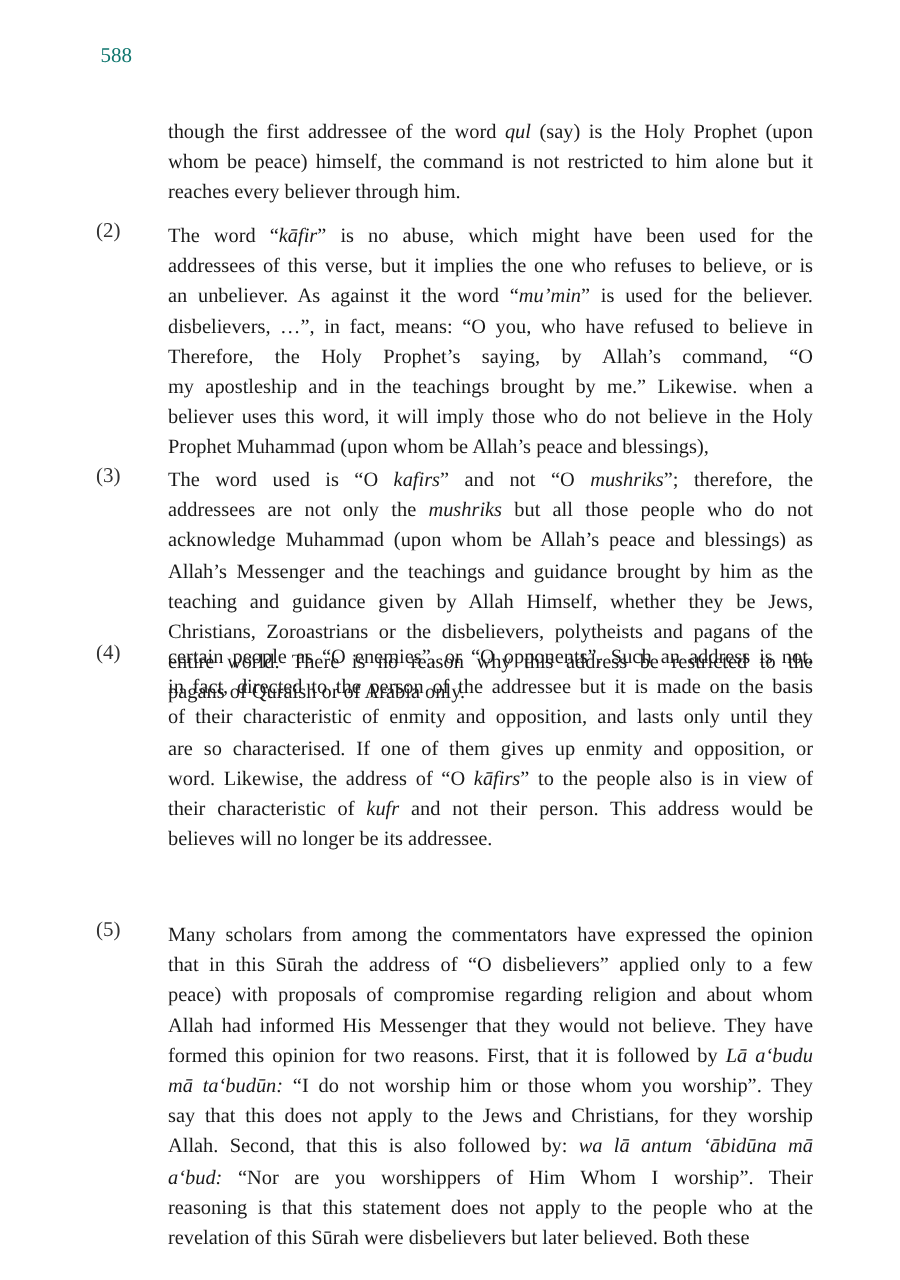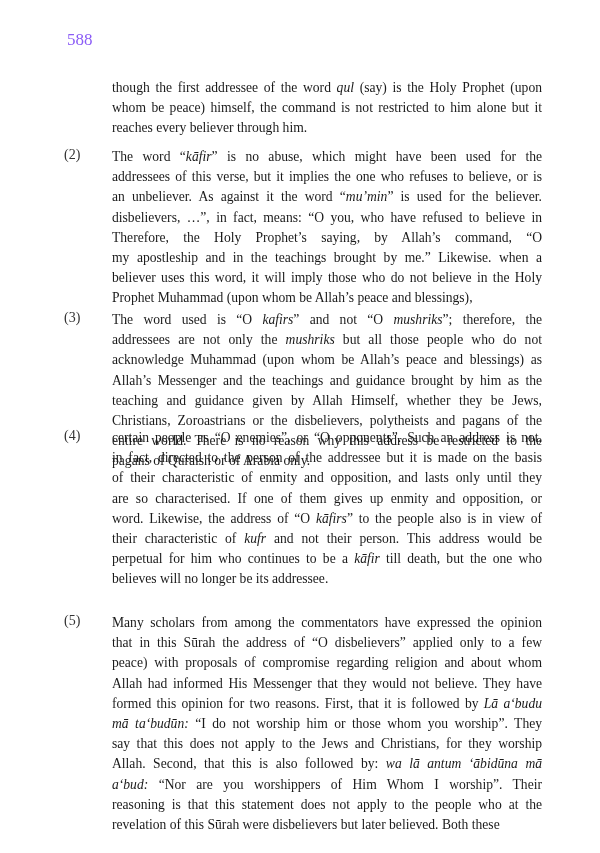--- a/index.html
+++ b/index.html
@@ -3,21 +3,21 @@
   <meta charset="utf-8">
   <style>
     html, body { margin: 0; padding: 0; background: #ffffff; }
     body {
       width: 600px; height: 853px; overflow: hidden; position: relative;
       font-family: "Liberation Serif", "DejaVu Serif", serif;
       color: #1a1a1a;
     }
     .page-number {
       position: absolute; left: 67px; top: 30px;
-      font-size: 17px; color: #8b5cf6;
+      font-size: 14px; color: #0f766e;
     }
     .note {
       position: absolute; left: 0; width: 600px;
     }
     .note-num {
       position: absolute; left: 64px; top: 0;
       font-size: 14px; color: #333;
     }
     .note-text {
       position: absolute; left: 112px; width: 430px;
@@ -79,21 +79,20 @@
 
 <div class="note" style="top:428px;">
   <span class="note-num">(4)</span>
   <p class="note-text">
       <span class="line">certain  people as “O enemies”, or “O opponents”. Such an address is not,</span>
       <span class="line">in  fact,  directed  to the person of the addressee but it is made on the basis</span>
       <span class="line">of  their  characteristic  of  enmity and opposition, and lasts only until they</span>
       <span class="line">are  so  characterised.  If  one   of them gives up enmity and opposition, or</span>
       <span class="line">word.   Likewise, the address of “O <i>kāfirs</i>” to the people also is in view of</span>
       <span class="line">their  characteristic  of  <i>kufr</i>  and  not  their person. This address would be</span>
-      <span class="line">perpetual  for  him  who  continues to be a <i>kāfir</i> till death, but the one who</span>
       <span class="line last">believes will no longer be its addressee.</span>
     </p>
 </div>
 
 <div class="note" style="top:613px;">
   <span class="note-num">(5)</span>
   <p class="note-text">
       <span class="line">Many  scholars  from among the commentators have expressed the opinion</span>
       <span class="line">that  in  this  Sūrah  the   address of “O disbelievers” applied only to a few</span>
       <span class="line">peace)  with   proposals of compromise regarding religion and about whom</span>

